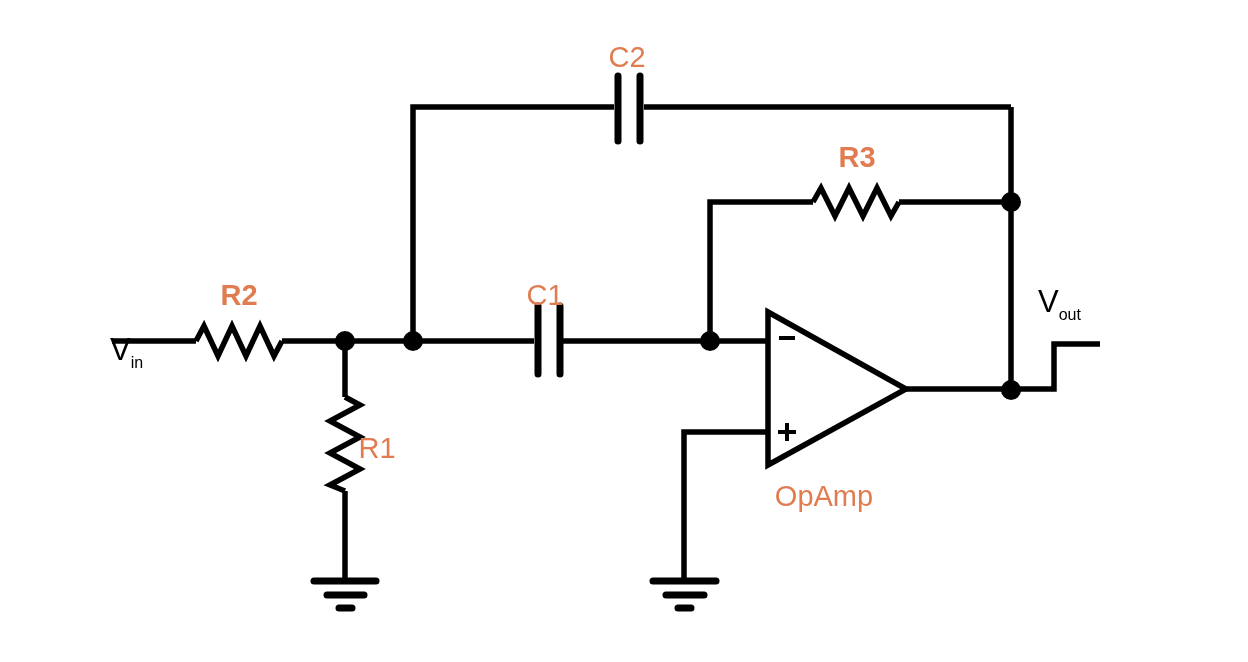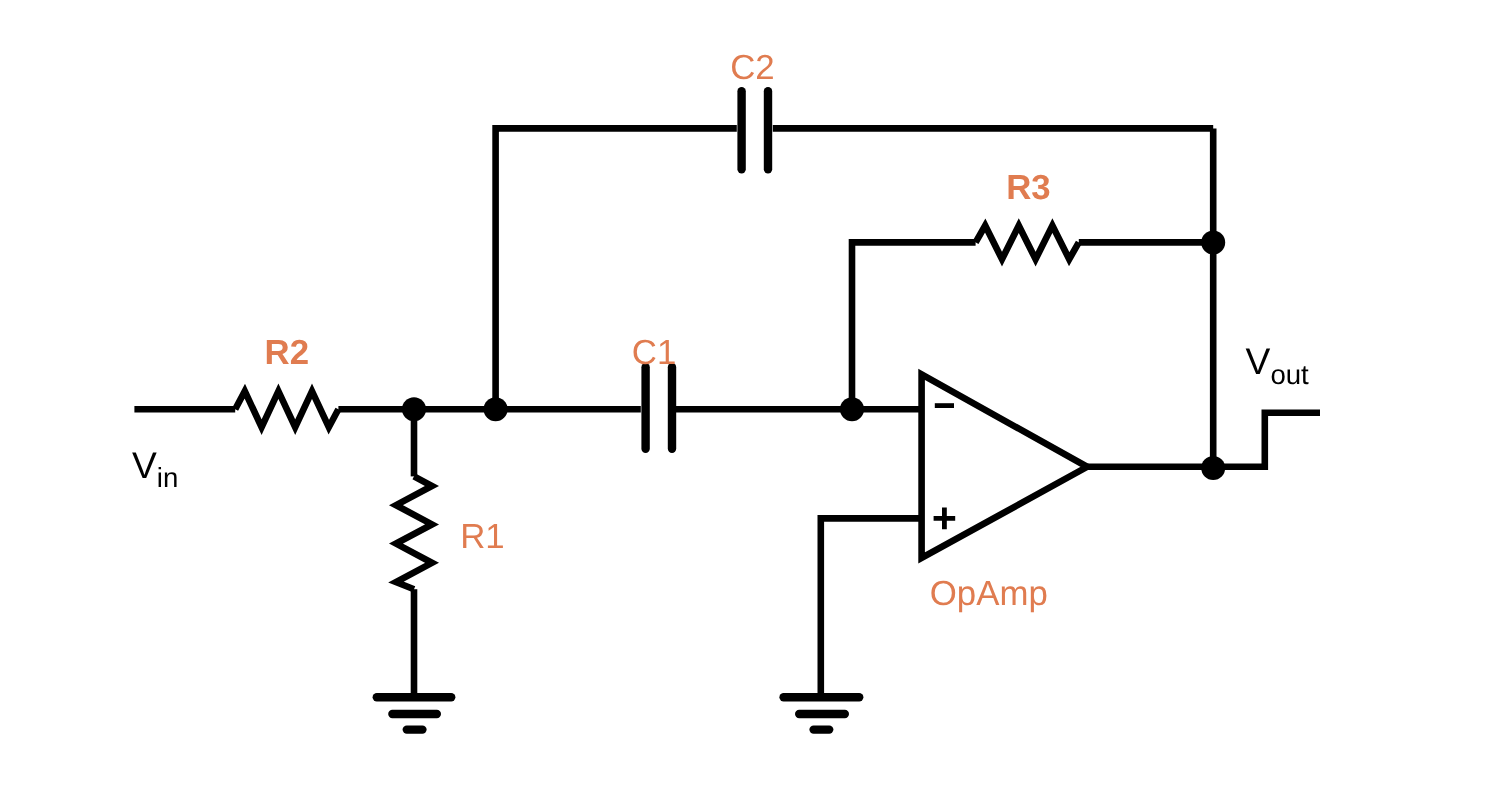--- a/index.html
+++ b/index.html
@@ -63,21 +63,21 @@
   .term {
     position: absolute;
     color: var(--terminal);
     font-size: 31px;
     line-height: 1;
     white-space: nowrap;
     transform: none;
     user-select: none;
   }
   .term sub {
-    font-size: 23px;
+    font-size: 16px;
     vertical-align: baseline;
     position: relative;
     top: 8px;
   }
 </style>
 </head>
 <body>
 
 <div id="stage">
 
@@ -142,23 +142,23 @@
     <circle class="dot" cx="413" cy="341" r="10"></circle>
     <circle class="dot" cx="710" cy="341" r="10"></circle>
     <circle class="dot" cx="1011" cy="202" r="10"></circle>
     <circle class="dot" cx="1011" cy="390" r="10"></circle>
   </svg>
 
   <div class="lbl" style="left:627px; top:57px;">C2</div>
   <div class="lbl" style="left:857px; top:157px;font-weight:bold;">R3</div>
   <div class="lbl" style="left:239px; top:295px;font-weight:bold;">R2</div>
   <div class="lbl" style="left:545px; top:283px;margin-top:12px;">C1</div>
-  <div class="lbl" style="left:402px; top:448px;">R1</div>
+  <div class="lbl" style="left:377px; top:448px;">R1</div>
   <div class="lbl" style="left:824px; top:496px;">OpAmp</div>
 
-  <div class="term" style="left:110px; top:372px;">
+  <div class="term" style="left:110px; top:334px;">
     <span>V</span><sub>in</sub>
   </div>
   <div class="term" style="left:1038px; top:286px;">
     <span>V</span><sub>out</sub>
   </div>
 
 </div>
 
 </body></html>

